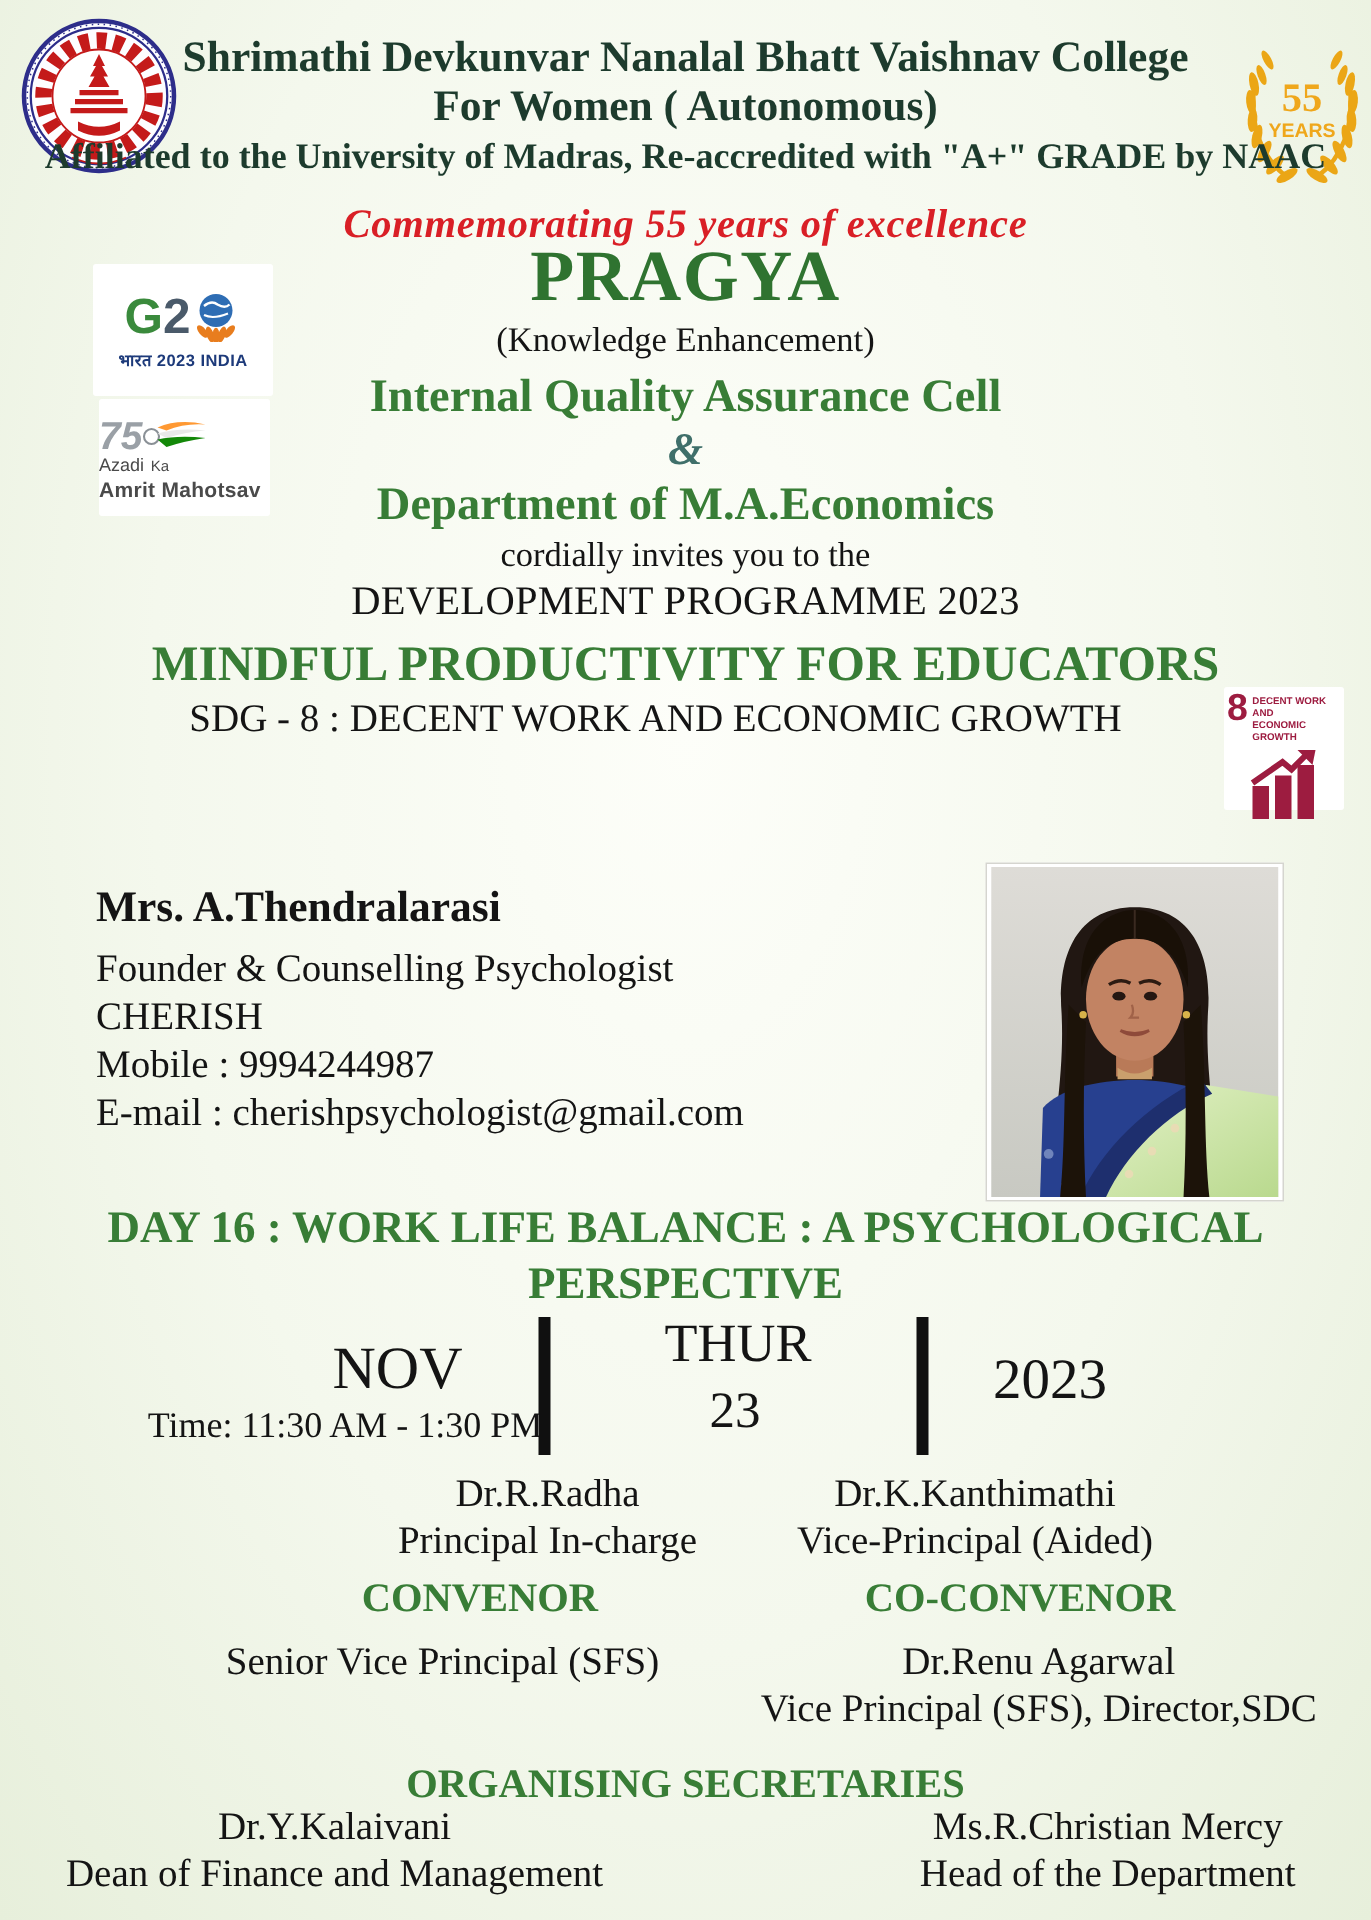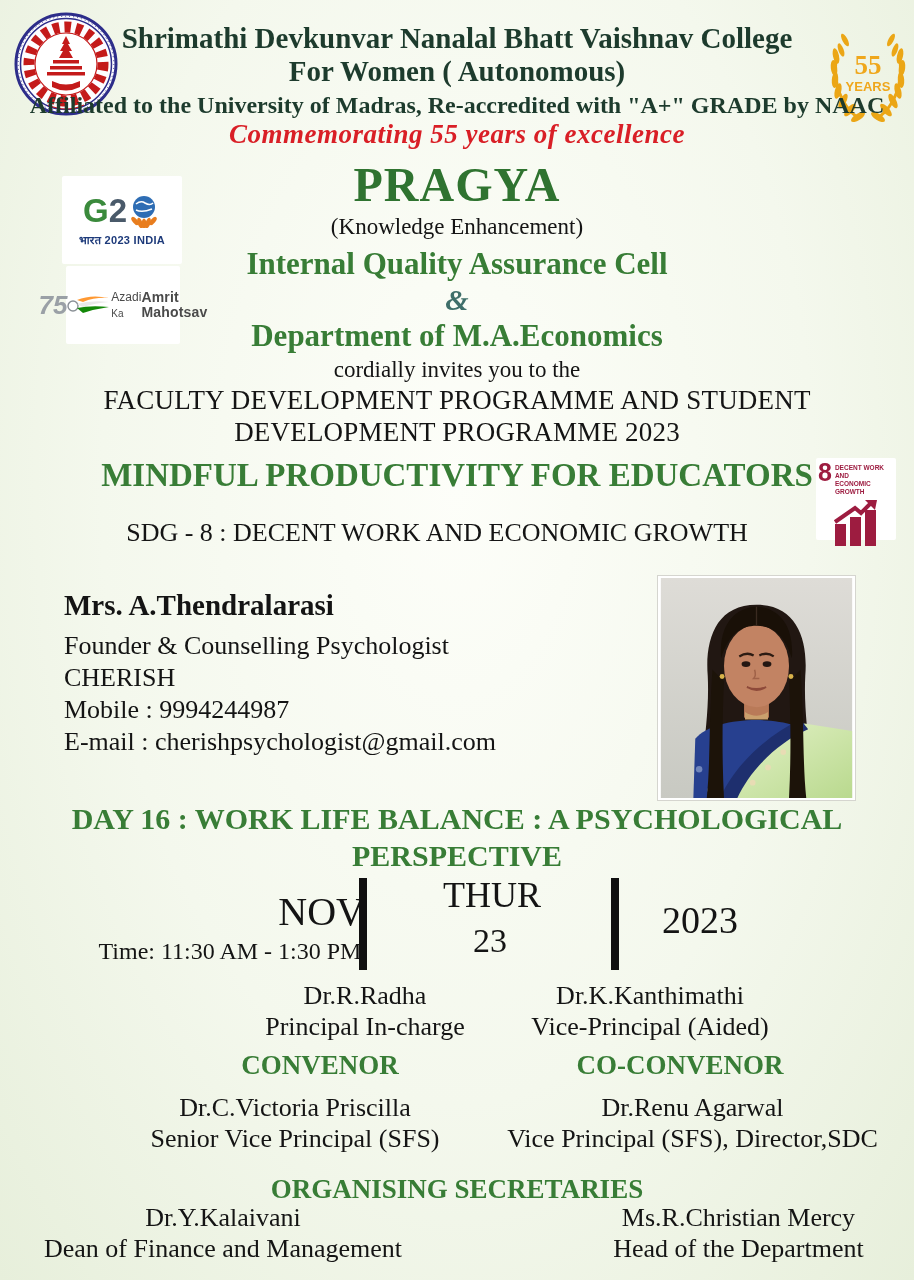--- a/index.html
+++ b/index.html
@@ -8,46 +8,46 @@
     font-family:"Liberation Serif",serif;color:#141414;
     background:radial-gradient(ellipse at 50% 38%, #fdfef9 0%, #f4f8ed 55%, #e7efdb 100%);
   }
   .abs{position:absolute;}
   .ctr{text-align:center;}
 
   
   .header{position:absolute;left:0;top:22px;width:100%;text-align:center;}
   .college-line{color:#1d3b2d;font-weight:bold;font-size:29px;line-height:33px;}
   .affiliation{color:#1d3b2d;font-weight:bold;font-size:24px;line-height:24px;margin-top:5px;}
-  .commemorating{color:#d91f26;font-weight:bold;font-style:italic;font-size:27px;line-height:31px;margin-top:2px;letter-spacing:.5px;}
+  .commemorating{color:#d91f26;font-weight:bold;font-style:italic;font-size:27px;line-height:31px;margin-top:17px;letter-spacing:.5px;}
   .emblem{left:14px;top:12px;width:104px;height:104px;}
   .wreath{left:826px;top:22px;width:84px;height:108px;}
 
   
   .middle{position:absolute;left:0;top:156px;width:100%;text-align:center;}
   .pragya{font-size:48px;line-height:58px;font-weight:bold;color:#2f7330;letter-spacing:1px;}
   .subtitle{font-size:23px;line-height:26px;}
   .org1{font-size:31px;line-height:34px;font-weight:bold;color:#387d36;margin-top:7px;}
   .amp{font-size:30px;line-height:32px;font-weight:bold;font-style:italic;color:#3f6f6a;margin-top:3px;}
   .org2{font-size:31px;line-height:34px;font-weight:bold;color:#387d36;margin-top:3px;}
   .invite{font-size:23px;line-height:27px;margin-top:3px;}
   .prog{font-size:27px;line-height:30px;margin-top:2px;letter-spacing:.2px;}
   .theme{font-size:33px;line-height:38px;font-weight:bold;color:#387d36;margin-top:9px;}
-  .sdg-caption{font-size:26px;line-height:30px;margin-top:24px;padding-right:40px;}
+  .sdg-caption{font-size:26px;line-height:30px;margin-top:2px;padding-right:40px;}
 
   
   .g20box{left:62px;top:176px;width:120px;height:88px;background:#fff;border-radius:2px;
           display:flex;flex-direction:column;align-items:center;justify-content:center;
           font-family:"Liberation Sans",sans-serif;}
   .g20row{display:flex;align-items:center;line-height:30px;}
   .g20g{font-size:33px;font-weight:bold;color:#3a8a3c;}
   .g20two{font-size:33px;font-weight:bold;color:#4a5a6a;}
   .g20sub{font-size:11px;font-weight:bold;color:#1d3a7a;margin-top:4px;letter-spacing:.3px;}
   .azadibox{left:66px;top:266px;width:114px;height:78px;background:#fff;border-radius:2px;
-            display:flex;flex-direction:row;align-items:center;justify-content:center;
+            display:flex;flex-direction:column;align-items:flex-start;justify-content:center;
             font-family:"Liberation Sans",sans-serif;color:#4a4a4a;}
   .az-row{display:flex;align-items:flex-start;}
   .az75{font-size:26px;line-height:26px;font-weight:bold;color:#9aa0a6;font-style:italic;}
   .az-l1{font-size:12px;line-height:15px;}
   .az-ka{font-size:10px;}
   .az-l2{font-size:14px;line-height:15px;font-weight:bold;letter-spacing:.2px;}
   .sdgbox{left:816px;top:458px;width:80px;height:82px;background:#fff;border-radius:2px;
           padding:3px 2px;box-sizing:border-box;font-family:"Liberation Sans",sans-serif;}
   .sdgrow{display:flex;align-items:flex-start;justify-content:center;gap:3px;}
   .sdg8{font-size:25px;line-height:22px;font-weight:bold;color:#9d1c40;}
@@ -56,21 +56,21 @@
   
   .speaker{position:absolute;left:64px;top:588px;width:560px;text-align:left;}
   .sp-name{font-size:29px;line-height:34px;font-weight:bold;margin-bottom:8px;}
   .sp-line{font-size:26px;line-height:32px;}
   .photo{left:657px;top:575px;width:199px;height:226px;background:#fff;border:1px solid #d5d5cf;
          padding:2px;box-sizing:border-box;}
 
   
   .day-title{position:absolute;left:0;top:800px;width:100%;text-align:center;
              color:#387d36;font-weight:bold;font-size:30px;line-height:37px;}
-  .d-nov{left:165px;top:888px;width:200px;font-size:40px;text-align:right;}
+  .d-nov{left:165px;top:888px;width:200px;font-size:40px;}
   .d-time{left:95px;top:938px;width:270px;font-size:24px;}
   .d-bar1{left:359px;top:878px;width:8px;height:92px;background:#101010;}
   .d-thur{left:417px;top:874px;width:150px;font-size:36px;}
   .d-23{left:415px;top:922px;width:150px;font-size:34px;}
   .d-bar2{left:611px;top:878px;width:8px;height:92px;background:#101010;}
   .d-year{left:620px;top:898px;width:160px;font-size:38px;}
 
   
   .two-line{font-size:26px;line-height:31px;text-align:center;}
   .p-left{left:230px;top:980px;width:270px;}
@@ -165,21 +165,20 @@
     <div class="az-l2">Amrit Mahotsav</div>
   </div>
 
   <div class="middle">
     <div class="pragya">PRAGYA</div>
     <div class="subtitle">(Knowledge Enhancement)</div>
     <div class="org1">Internal Quality Assurance Cell</div>
     <div class="amp">&amp;</div>
     <div class="org2">Department of M.A.Economics</div>
     <div class="invite">cordially invites you to the</div>
-    <div class="prog">FACULTY DEVELOPMENT PROGRAMME AND STUDENT</div>
     <div class="prog">DEVELOPMENT PROGRAMME 2023</div>
     <div class="theme">MINDFUL PRODUCTIVITY FOR EDUCATORS</div>
     <div class="sdg-caption">SDG - 8 : DECENT WORK AND ECONOMIC GROWTH</div>
   </div>
 
   <div class="abs sdgbox">
     <div class="sdgrow">
       <span class="sdg8">8</span>
       <span class="sdgtxt">
         <div>DECENT WORK AND</div>
@@ -263,21 +262,20 @@
   </div>
   <div class="abs two-line p-right">
     <div>Dr.K.Kanthimathi</div>
     <div>Vice-Principal (Aided)</div>
   </div>
 
   <div class="abs green-head c-head-left">CONVENOR</div>
   <div class="abs green-head c-head-right">CO-CONVENOR</div>
 
   <div class="abs two-line c-left">
-    <div>Dr.C.Victoria Priscilla</div>
     <div>Senior Vice Principal (SFS)</div>
   </div>
   <div class="abs green-head os-head">ORGANISING SECRETARIES</div>
 
   <div class="abs two-line c-right">
     <div>Dr.Renu Agarwal</div>
     <div>Vice Principal (SFS), Director,SDC</div>
   </div>
   <div class="abs two-line os-left">
     <div>Dr.Y.Kalaivani</div>

